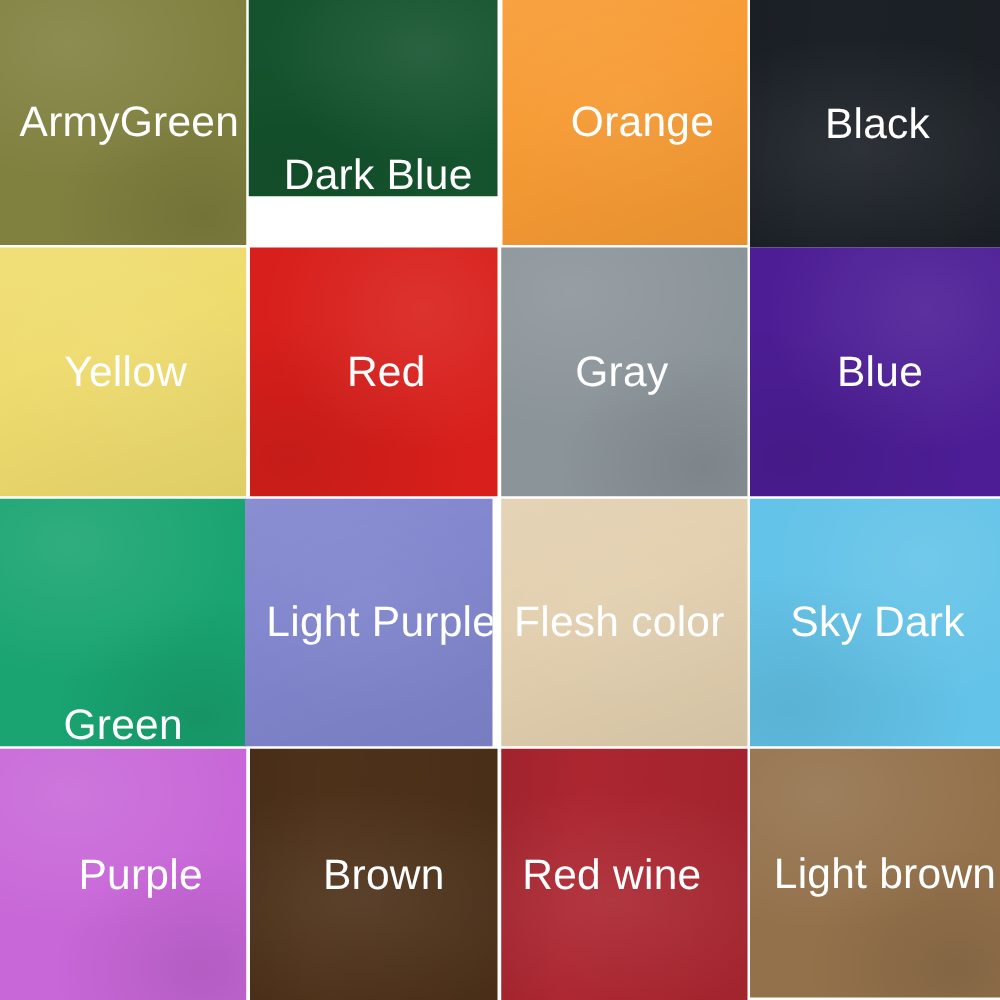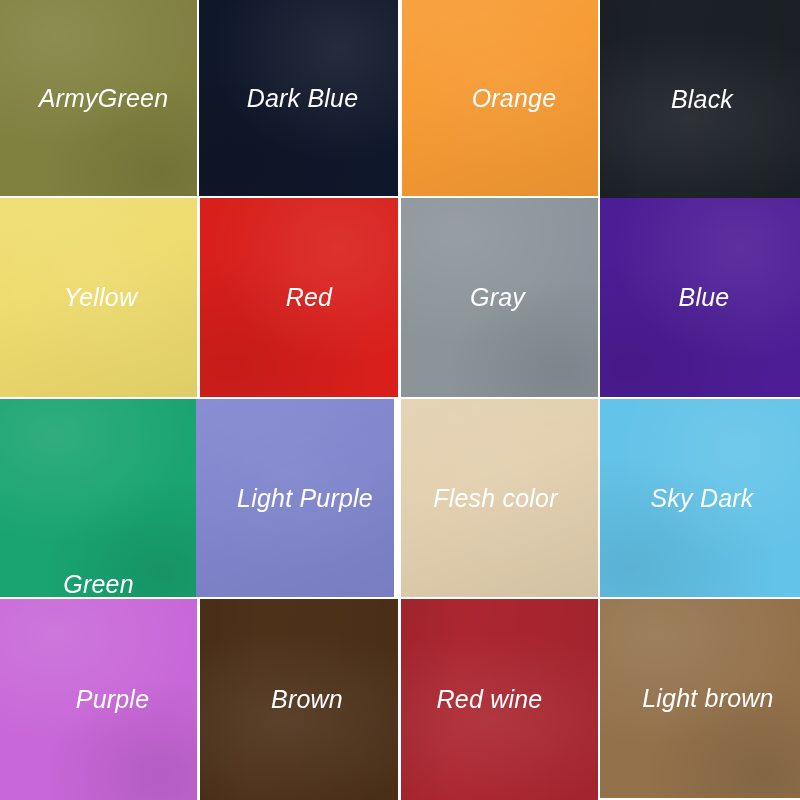--- a/index.html
+++ b/index.html
@@ -49,39 +49,38 @@
   }
   .swatch .sheen.d {
     background:
       radial-gradient(ellipse 130% 70% at 45% 60%, rgba(255,255,255,0.08), rgba(255,255,255,0) 65%),
       linear-gradient(95deg, rgba(0,0,0,0.07) 0%, rgba(0,0,0,0) 30%, rgba(0,0,0,0.06) 100%);
   }
   .swatch-label {
     position: relative;
     z-index: 2;
     color: #ffffff;
-    font-size: 25px;
+    font-size: 34px;
     font-weight: 300;
     letter-spacing: 0.2px;
     line-height: 1;
     white-space: nowrap;
     text-align: center;
     font-family: "Liberation Sans", sans-serif;
-    font-style: italic;
   }
 </style>
 </head>
 <body>
 
 <div id="swatch-grid">
     <div class="swatch" style="left: 0px; top: 0px; width: 197px; height: 196px; background: rgb(128, 128, 63);">
       <div class="sheen a"></div>
       <div class="swatch-label" style="transform: translateX(5px);">ArmyGreen</div>
     </div>
-    <div class="swatch" style="left: 199px; top: 0px; width: 199px; height: 196px; background: #0f172a;">
+    <div class="swatch" style="left: 199px; top: 0px; width: 199px; height: 157px; background: #14532d; align-items: flex-end;">
       <div class="sheen b"></div>
       <div class="swatch-label" style="transform: translateX(4px);">Dark Blue</div>
     </div>
     <div class="swatch" style="left: 402px; top: 0px; width: 196px; height: 196px; background: rgb(247, 155, 52); padding-left: 32px;">
       <div class="sheen c"></div>
       <div class="swatch-label" style="transform: translateX(-2px);">Orange</div>
     </div>
     <div class="swatch" style="left: 600px; top: 0px; width: 200px; height: 198px; background: rgb(28, 33, 39);">
       <div class="sheen d"></div>
       <div class="swatch-label" style="transform: translateX(2px);">Black</div>

